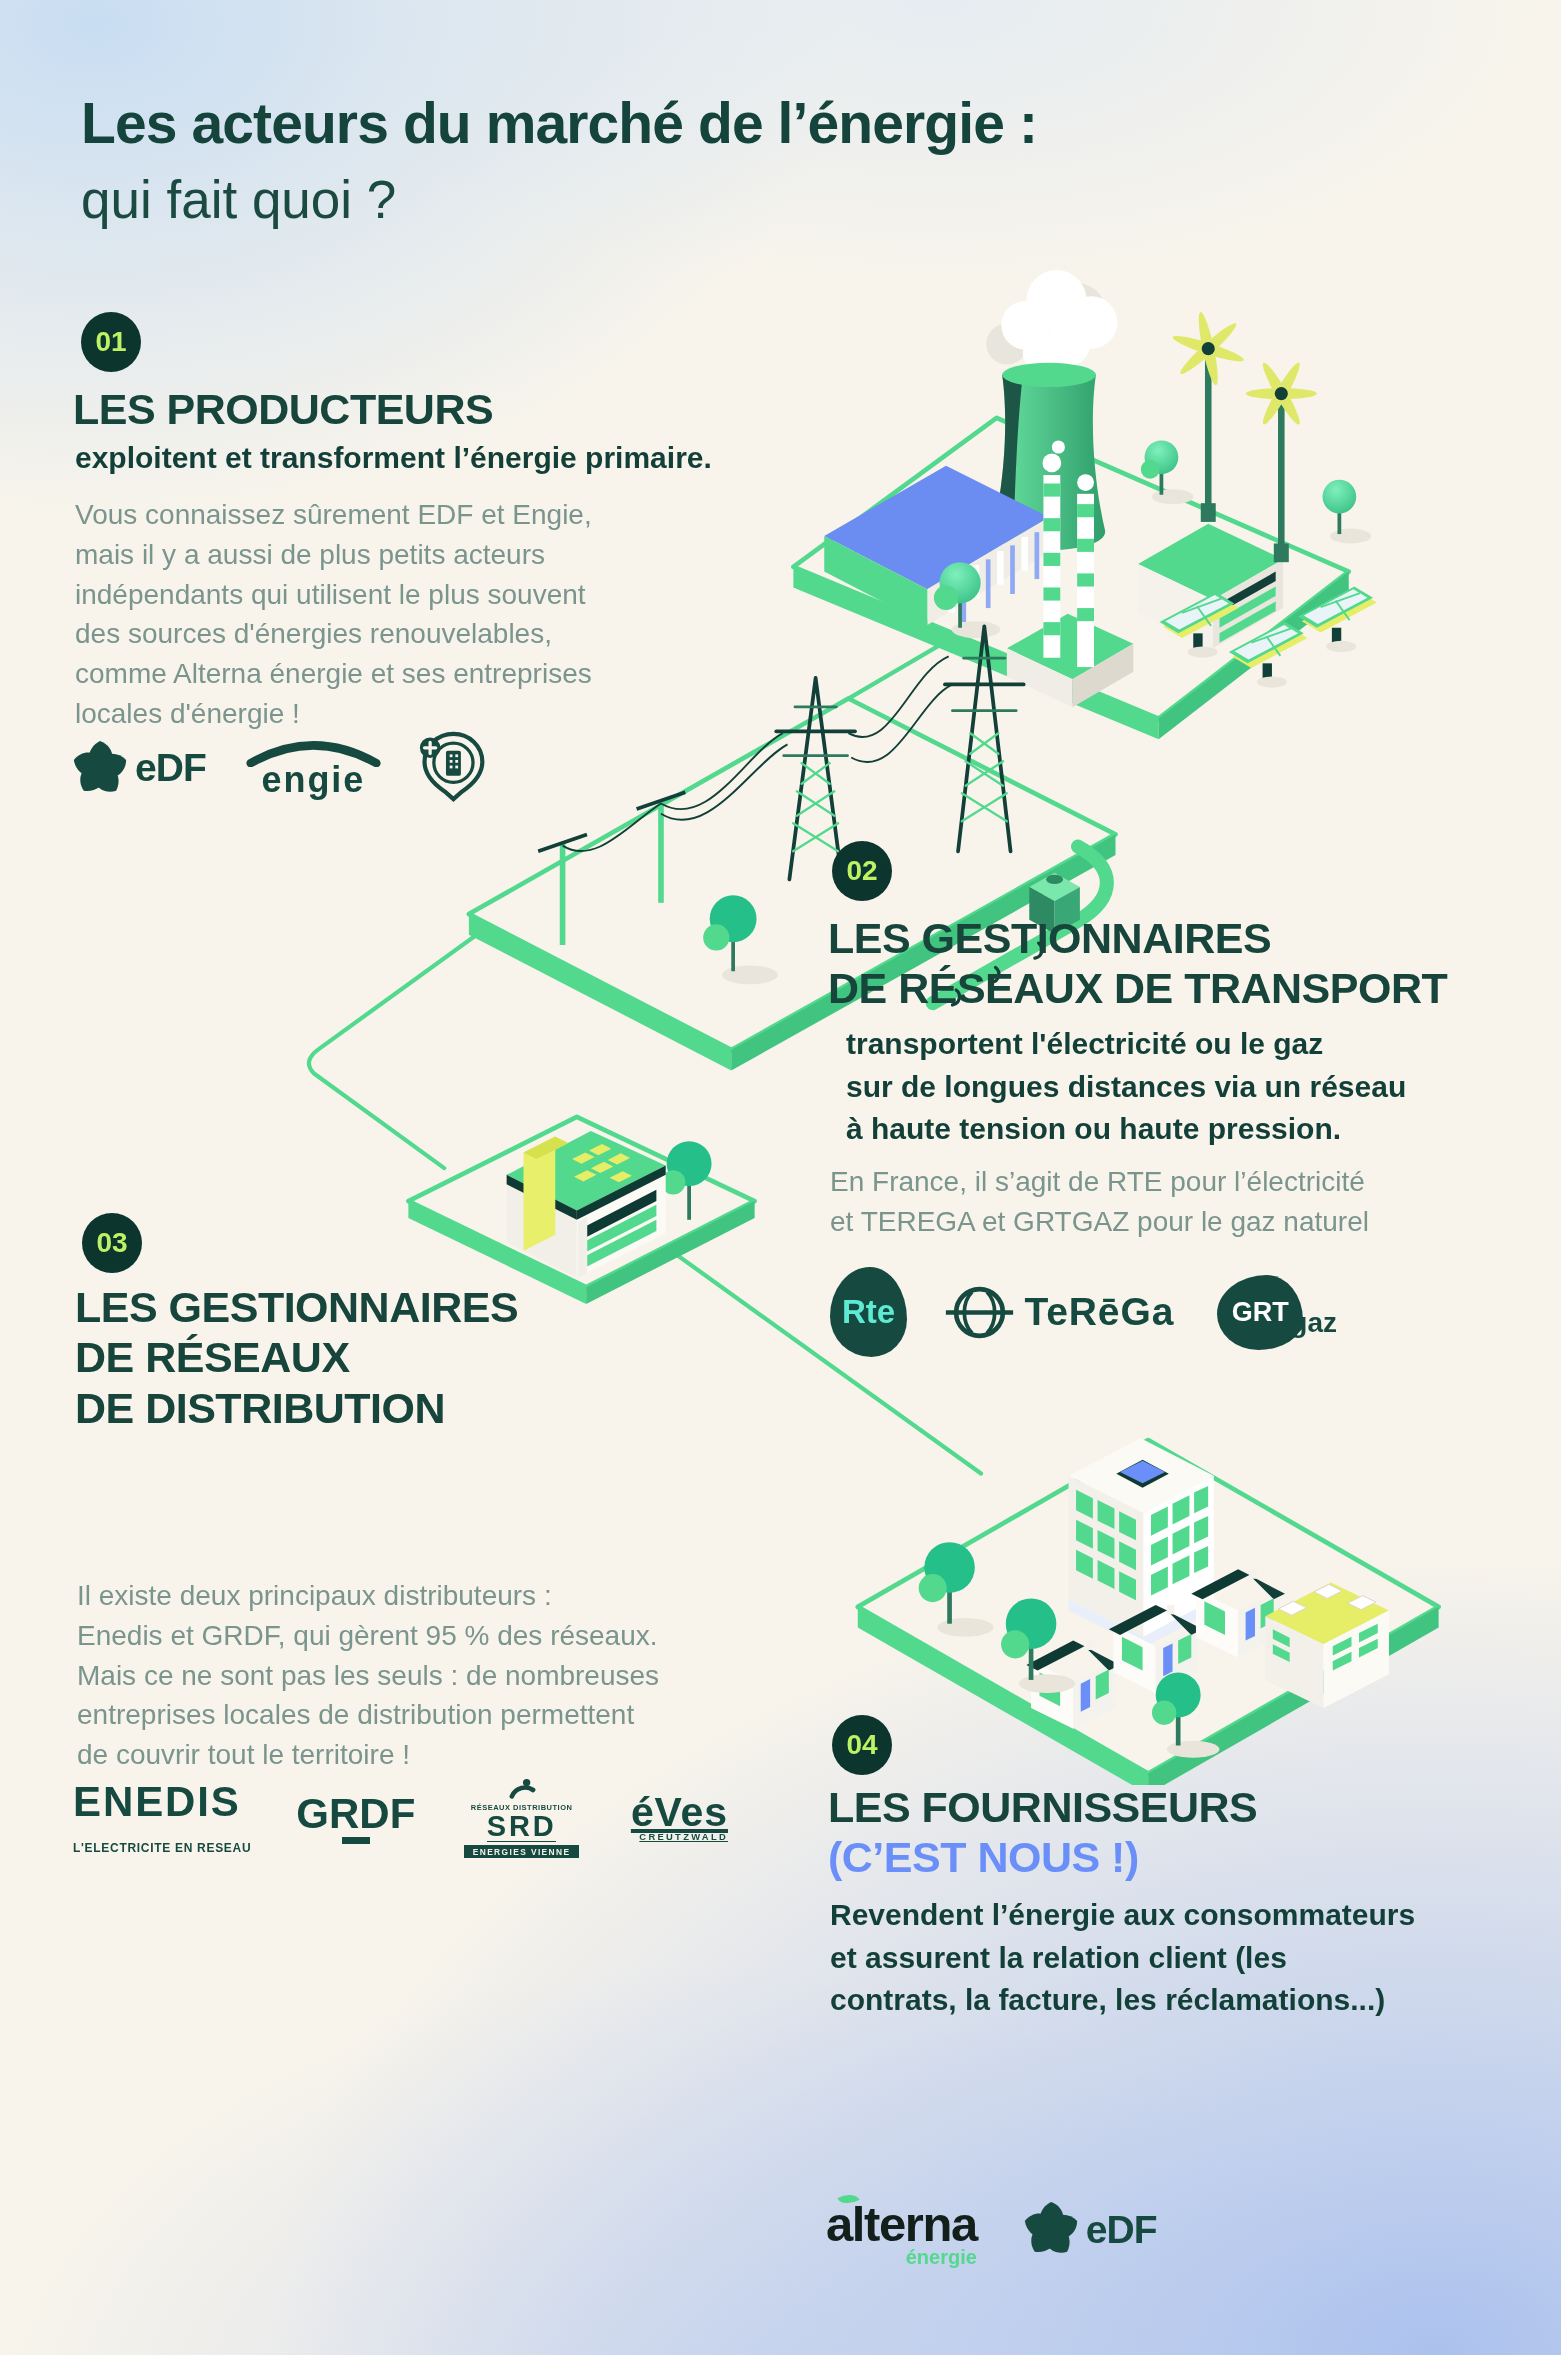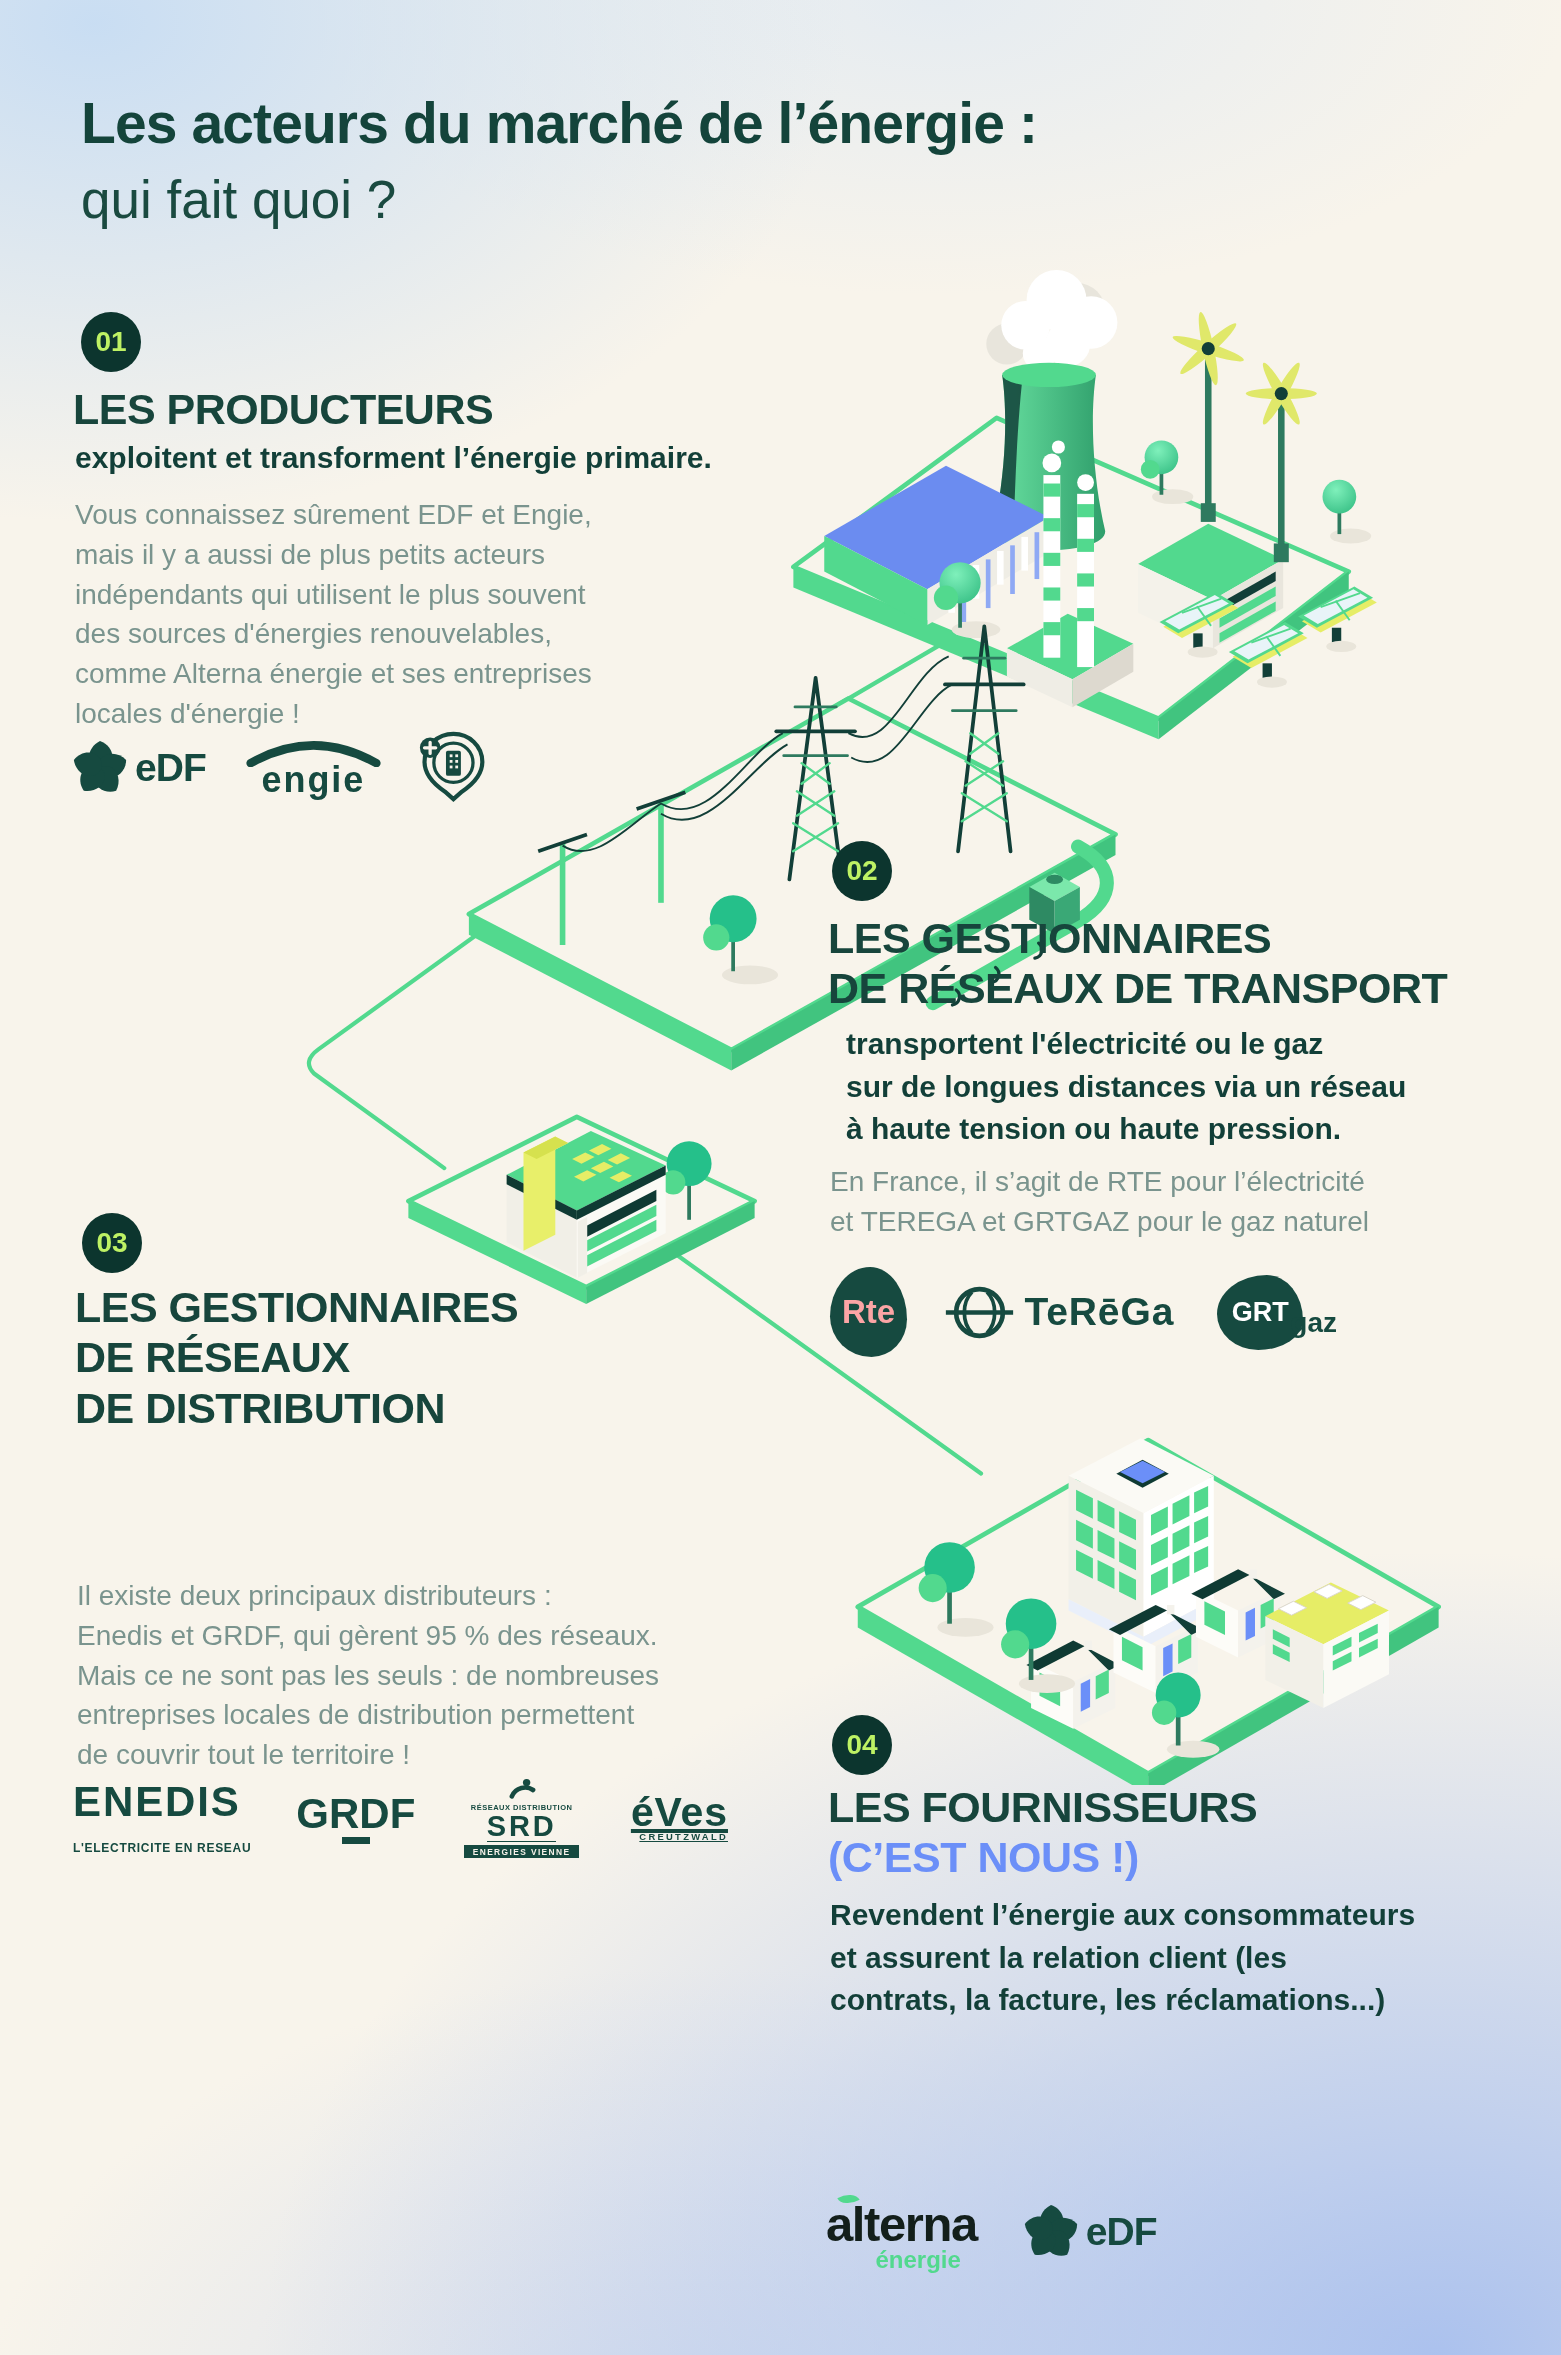--- a/index.html
+++ b/index.html
@@ -22,21 +22,21 @@
   .h-accent{font-weight:800;color:#6b8ff8;font-size:43px;line-height:1.1;letter-spacing:-0.5px;}
   .sub{font-weight:700;color:#123f38;font-size:30px;line-height:1.42;white-space:pre-line;}
   .bodytxt{color:#7a948e;font-size:28px;line-height:1.42;white-space:pre-line;}
   .logos{display:flex;align-items:center;color:#164a40;}
   .lg{display:flex;align-items:center;}
   .edf-text{font-size:39px;font-weight:800;letter-spacing:-0.9px;margin-left:1.9px;}
   .engie{display:flex;flex-direction:column;align-items:center;}
   .engie-text{font-size:36px;font-weight:800;letter-spacing:1.9px;margin-top:-8.4px;}
   .pin{margin-left:3.7px;}
   .rte-blob{width:77px;height:90px;background:#164a40;border-radius:52% 48% 46% 54%/55% 58% 42% 45%;
-    display:flex;align-items:center;justify-content:center;color:#fca5a5;font-size:33px;font-weight:800;}
+    display:flex;align-items:center;justify-content:center;color:#5eead4;font-size:33px;font-weight:800;}
   .terega{display:flex;align-items:center;}
   .terega-text{font-size:39px;font-weight:800;letter-spacing:0.9px;margin-left:9.4px;}
   .grt{display:flex;align-items:flex-start;}
   .grt-blob{width:86px;height:75px;background:#164a40;border-radius:58% 42% 52% 48%/52% 60% 40% 48%;
     display:flex;align-items:center;justify-content:center;color:#fff;font-size:27px;font-weight:800;}
   .grt-gaz{font-size:28px;font-weight:800;margin-left:-13px;margin-top:32px;}
   .enedis{display:flex;flex-direction:column;gap:14px;}
   .enedis-text{font-size:42px;font-weight:800;letter-spacing:1.9px;line-height:1;}
   .enedis-tag{font-size:12px;font-weight:700;letter-spacing:0.7px;margin-top:3.7px;}
   .grdf{display:flex;flex-direction:column;align-items:center;}
@@ -44,21 +44,21 @@
   .grdf-dash{width:28px;height:6.6px;background:#164a40;margin-top:2.8px;}
   .srd{display:flex;flex-direction:column;align-items:center;}
   .srd-top{font-size:7.5px;font-weight:700;letter-spacing:0.5px;margin-top:0.9px;}
   .srd-text{font-size:29px;font-weight:800;letter-spacing:2.8px;line-height:1;border-bottom:1.9px solid #164a40;}
   .srd-bottom{font-size:8.4px;background:#164a40;color:#f7f3ea;padding:1.9px 8.4px;letter-spacing:1.4px;font-weight:700;margin-top:2.8px;}
   .eves{display:flex;flex-direction:column;align-items:flex-end;}
   .eves-text{font-size:41px;font-weight:800;letter-spacing:0.9px;line-height:0.9;}
   .eves-tag{font-size:9.4px;font-weight:700;letter-spacing:2.3px;}
   .alterna{display:flex;flex-direction:column;align-items:flex-end;position:relative;}
   .alterna-text{font-size:49px;font-weight:800;color:#131f1b;letter-spacing:-1.4px;line-height:0.85;}
-  .alterna-tag{font-size:24px;font-weight:700;color:#52d98e;margin-right:16px;}
+  .alterna-tag{font-size:20px;font-weight:700;color:#52d98e;margin-right:0;}
   .leaf{position:absolute;left:13px;top:-11.2px;width:19px;height:12px;background:#52d98e;
     border-radius:0 100% 0 100%;transform:rotate(-28deg);}
 </style>
 </head>
 <body>
 
 <div class="page">
 
   <svg class="abs" style="left:0;top:0;" width="1562" height="2355" viewBox="0 0 1667 2514">
     <g fill="none" stroke="#52d98e" stroke-width="4.5" stroke-linecap="round" stroke-linejoin="round">

